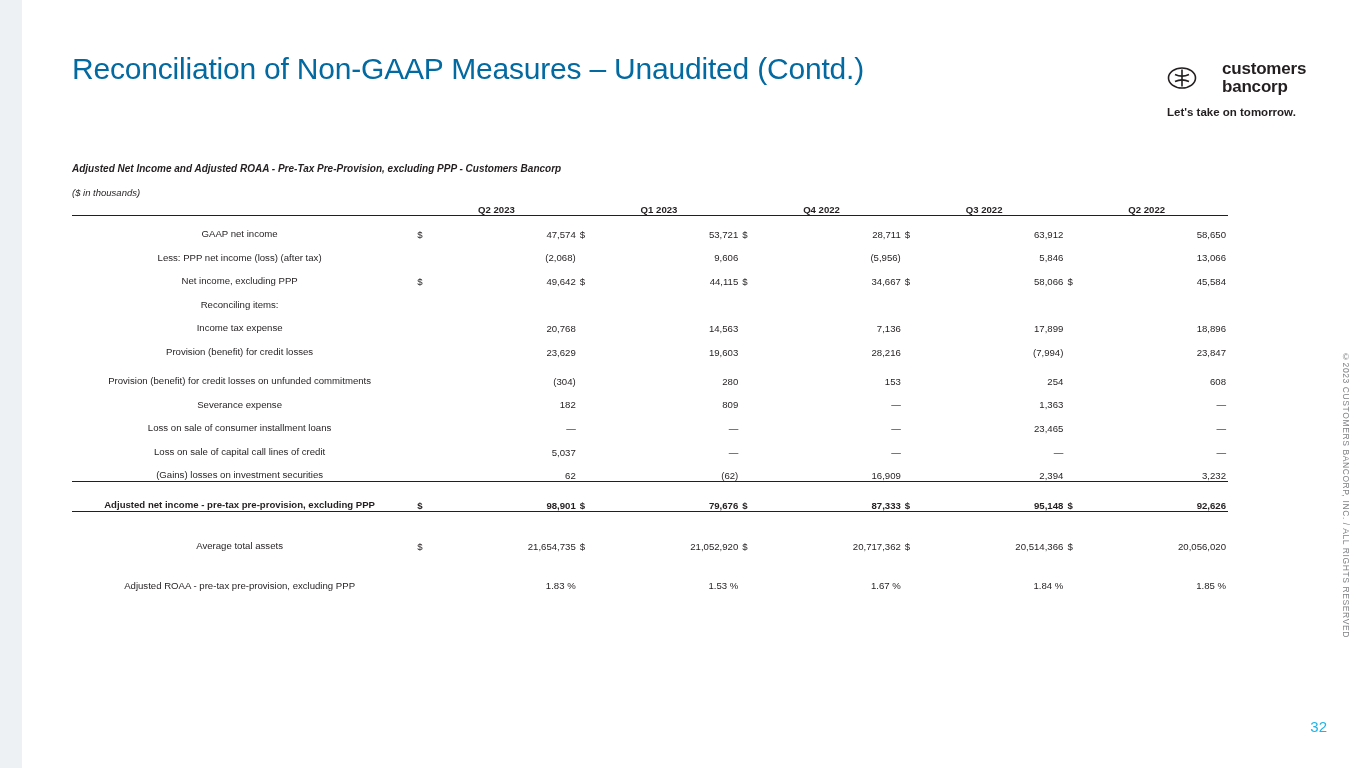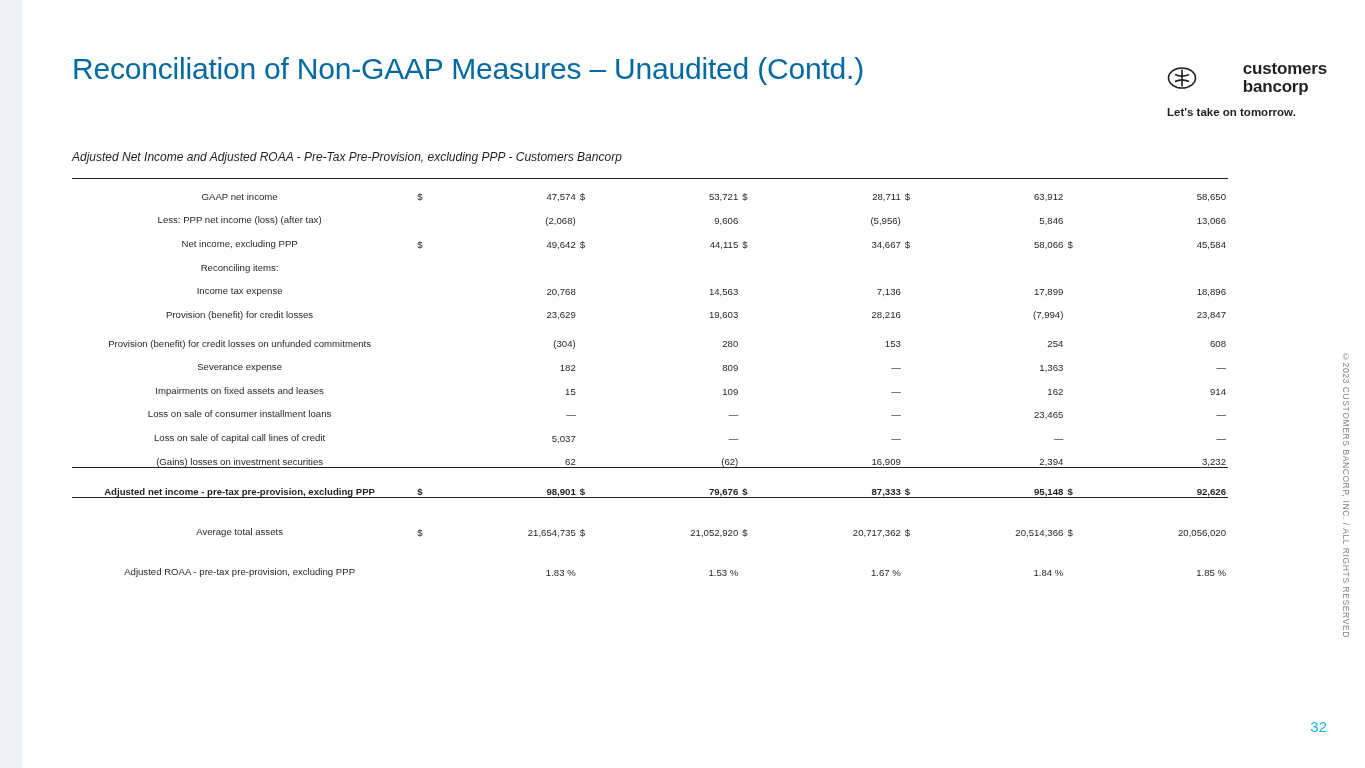--- a/index.html
+++ b/index.html
@@ -39,22 +39,21 @@
   .logo-wrap {
     position: absolute;
     right: 38px;
     top: 60px;
     width: 160px;
     text-align: left;
   }
   .logo-row {
     display: flex;
     align-items: center;
-    gap: 8px;
-    justify-content: space-between;
+    gap: 25px;
   }
   .logo-mark {
     width: 30px; height: 30px;
     flex: 0 0 30px;
   }
   .logo-text {
     font-size: 17px;
     font-weight: bold;
     line-height: 1.05;
     color: #231f20;
@@ -88,26 +87,26 @@
     font-weight: normal;
   }
   
   .block {
     position: absolute;
     left: 72px;
     top: 150px;
     width: 1156px;
   }
   .sub-title {
-    font-size: 12px;
-    font-weight: normal;
+    font-size: 10px;
+    font-weight: bold;
     font-style: italic;
     line-height: 1.32;
     color: #231f20;
-    margin: 0 0 12px 0;
+    margin: 12px 0 12px 0;
   }
   .units {
     font-size: 9.5px;
     font-style: italic;
     color: #231f20;
     margin-bottom: 6px;
   }
   table.fin {
     border-collapse: collapse;
     width: 100%;
@@ -181,36 +180,45 @@
     </div>
     <div class="tagline">Let's take on tomorrow.</div>
   </div>
 
   <div class="copyright">©2023 CUSTOMERS BANCORP, INC. / ALL RIGHTS RESERVED</div>
 
   <div class="page-num">32</div>
 
   <div class="block">
     <div class="sub-title">Adjusted Net Income and Adjusted ROAA - Pre-Tax Pre-Provision, excluding PPP - Customers Bancorp</div>
+    <div class="units">($ in thousands)</div>
 
     <table class="fin">
       <colgroup>
         <col class="lbl">
           <col class="cur">
           <col class="val">
         <col class="cur">
           <col class="val">
         <col class="cur">
           <col class="val">
         <col class="cur">
           <col class="val">
         <col class="cur">
           <col class="val">
       </colgroup>
       <tbody>
+        <tr class="hdr">
+          <td></td>
+          <td colspan="2">Q2 2023</td>
+          <td colspan="2">Q1 2023</td>
+          <td colspan="2">Q4 2022</td>
+          <td colspan="2">Q3 2022</td>
+          <td colspan="2">Q2 2022</td>
+        </tr>
         <tr class="ruleline">
           <td></td>
             <td colspan="10"></td>
         </tr>
 
         <tr class="r">
           <td class="label">GAAP net income</td>
           <td class="cur">$</td>
           <td class="num">47,574</td>
           <td class="cur">$</td>
@@ -314,33 +322,20 @@
           <td class="cur"></td>
           <td class="num">809</td>
           <td class="cur"></td>
           <td class="num">—</td>
           <td class="cur"></td>
           <td class="num">1,363</td>
           <td class="cur"></td>
           <td class="num">—</td>
         </tr>
 
-        <tr class="r">
-          <td class="label">Impairments on fixed assets and leases</td>
-          <td class="cur"></td>
-          <td class="num">15</td>
-          <td class="cur"></td>
-          <td class="num">109</td>
-          <td class="cur"></td>
-          <td class="num">—</td>
-          <td class="cur"></td>
-          <td class="num">162</td>
-          <td class="cur"></td>
-          <td class="num">914</td>
-        </tr>
 
         <tr class="r">
           <td class="label">Loss on sale of consumer installment loans</td>
           <td class="cur"></td>
           <td class="num">—</td>
           <td class="cur"></td>
           <td class="num">—</td>
           <td class="cur"></td>
           <td class="num">—</td>
           <td class="cur"></td>

